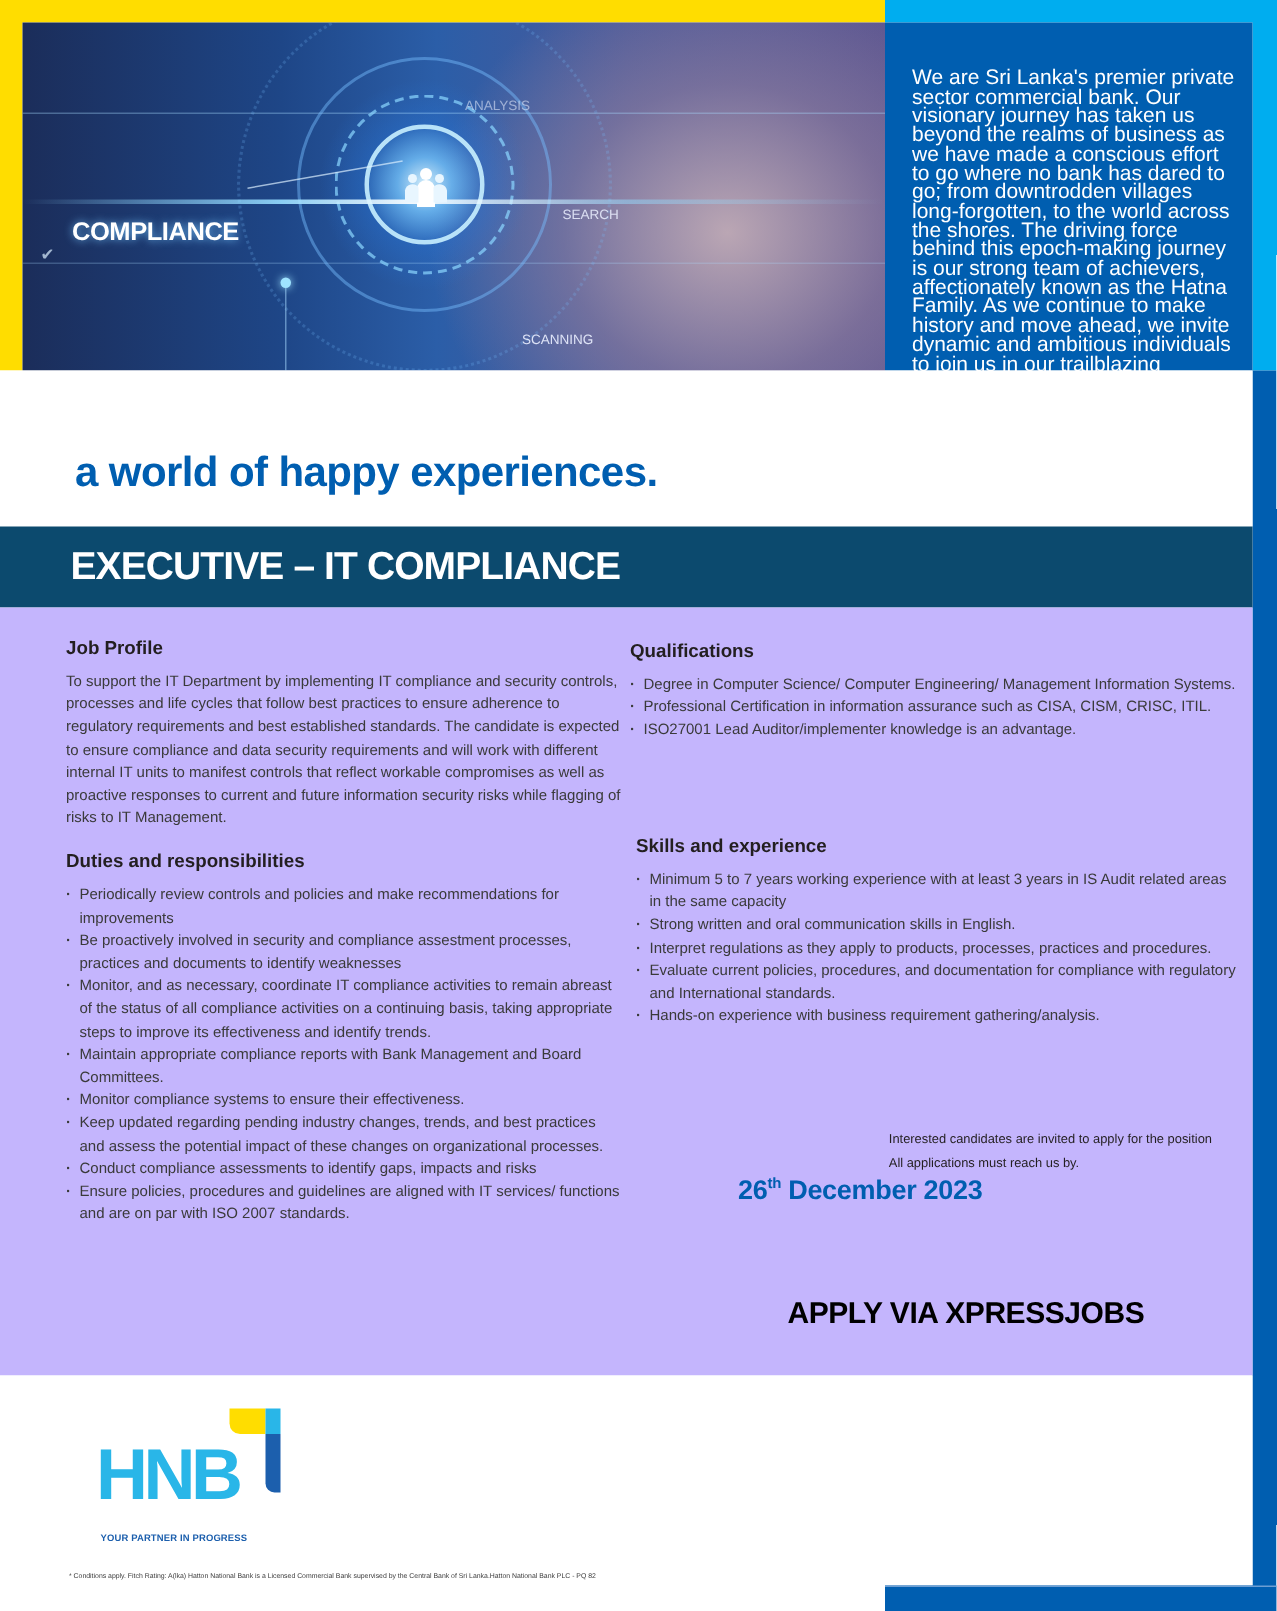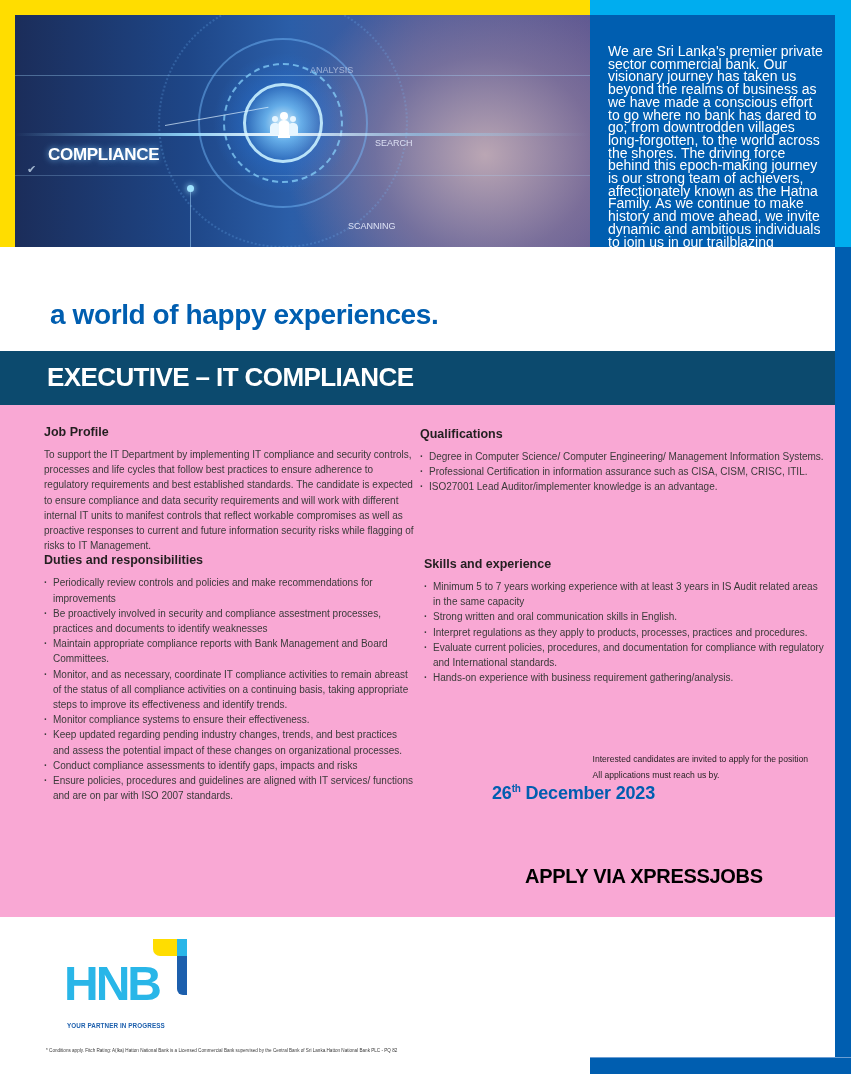--- a/index.html
+++ b/index.html
@@ -48,31 +48,31 @@
 
     
     .headline { position: absolute; left: 0; top: 247px; width: 835px; height: 104px; background: #ffffff; padding: 21px 0 0 50px; }
     .headline h1 { color: #005EB0; font-size: 28px; line-height: 31px; font-weight: bold; letter-spacing: -0.4px; font-family: "Liberation Sans", sans-serif; }
 
     
     .title-bar { position: absolute; left: 0; top: 351px; width: 835px; height: 54px; background: #0c4a6e; padding: 11px 0 0 47px; }
     .title-bar h2 { color: #ffffff; font-size: 26px; line-height: 30px; font-weight: bold; letter-spacing: -0.6px; font-family: "Liberation Sans", sans-serif; }
 
     
-    .content { position: absolute; left: 0; top: 405px; width: 835px; height: 512px; background: #f9a8d4; }
+    .content { position: absolute; left: 0; top: 405px; width: 835px; height: 512px; background: #c4b5fd; }
     .col { position: absolute; color: #3a3a3a; font-family: "Liberation Sans", sans-serif; }
     .col-left { left: 44px; top: 20px; width: 370px; }
     .col-right { left: 420px; top: 22px; width: 410px; }
     .sec-title { font-size: 12.5px; font-weight: bold; color: #231F20; margin-bottom: 8px; }
     .body-text { font-size: 10px; line-height: 15.2px; color: #3a3a3a; }
     .blist { list-style: none; font-size: 10px; line-height: 15.2px; color: #3a3a3a; }
     .blist li { position: relative; padding-left: 9px; }
     .blist li::before { content: "·"; position: absolute; left: 0; top: 0; font-weight: bold; }
 
-    .sec-duties { }
+    .sec-duties { margin-top: 14px; }
     .sec-skills { position: absolute; left: 4px; top: 130px; width: 400px; }
 
     .apply-note { position: absolute; right: 27px; top: 346px; text-align: left; font-size: 8.6px; line-height: 16px; color: #231F20; }
     .deadline { position: absolute; left: 492px; top: 378px; color: #005EB0; font-size: 18px; font-weight: bold; letter-spacing: -0.2px; }
     .deadline sup { font-size: 10px; vertical-align: 7px; }
     .apply-via { position: absolute; left: 525px; top: 460px; color: #000000; font-size: 20px; font-weight: bold; letter-spacing: -0.3px; }
 
     
     .footer { position: absolute; left: 0; top: 917px; width: 835px; height: 140px; background: #ffffff; }
     .logo { position: absolute; left: 64px; top: 22px; width: 150px; height: 95px; }
@@ -139,22 +139,22 @@
     <div>
       <div class="sec-title">Job Profile</div>
       <p class="body-text">To support the IT Department by implementing IT compliance and security controls, processes and life cycles that follow best practices to ensure adherence to regulatory requirements and best established standards. The candidate is expected to ensure compliance and data security requirements and will work with different internal IT units to manifest controls that reflect workable compromises as well as proactive responses to current and future information security risks while flagging of risks to IT Management.</p>
     </div>
 
     <div class="sec-duties">
       <div class="sec-title">Duties and responsibilities</div>
       <ul class="blist">
         <li>Periodically review controls and policies and make recommendations for improvements</li>
         <li>Be proactively involved in security and compliance assestment processes, practices and documents to identify weaknesses</li>
+        <li>Monitor, and as necessary, coordinate IT compliance activities to remain abreast of the status of all compliance activities on a continuing basis, taking appropriate steps to improve its effectiveness and identify trends.</li>
         <li>Maintain appropriate compliance reports with Bank Management and Board Committees.</li>
-        <li>Monitor, and as necessary, coordinate IT compliance activities to remain abreast of the status of all compliance activities on a continuing basis, taking appropriate steps to improve its effectiveness and identify trends.</li>
         <li>Monitor compliance systems to ensure their effectiveness.</li>
         <li>Keep updated regarding pending industry changes, trends, and best practices and assess the potential impact of these changes on organizational processes.</li>
         <li>Conduct compliance assessments to identify gaps, impacts and risks</li>
         <li>Ensure policies, procedures and guidelines are aligned with IT services/ functions and are on par with ISO 2007 standards.</li>
       </ul>
     </div>
   </div>
 
   <div class="col col-right">
     <div>

